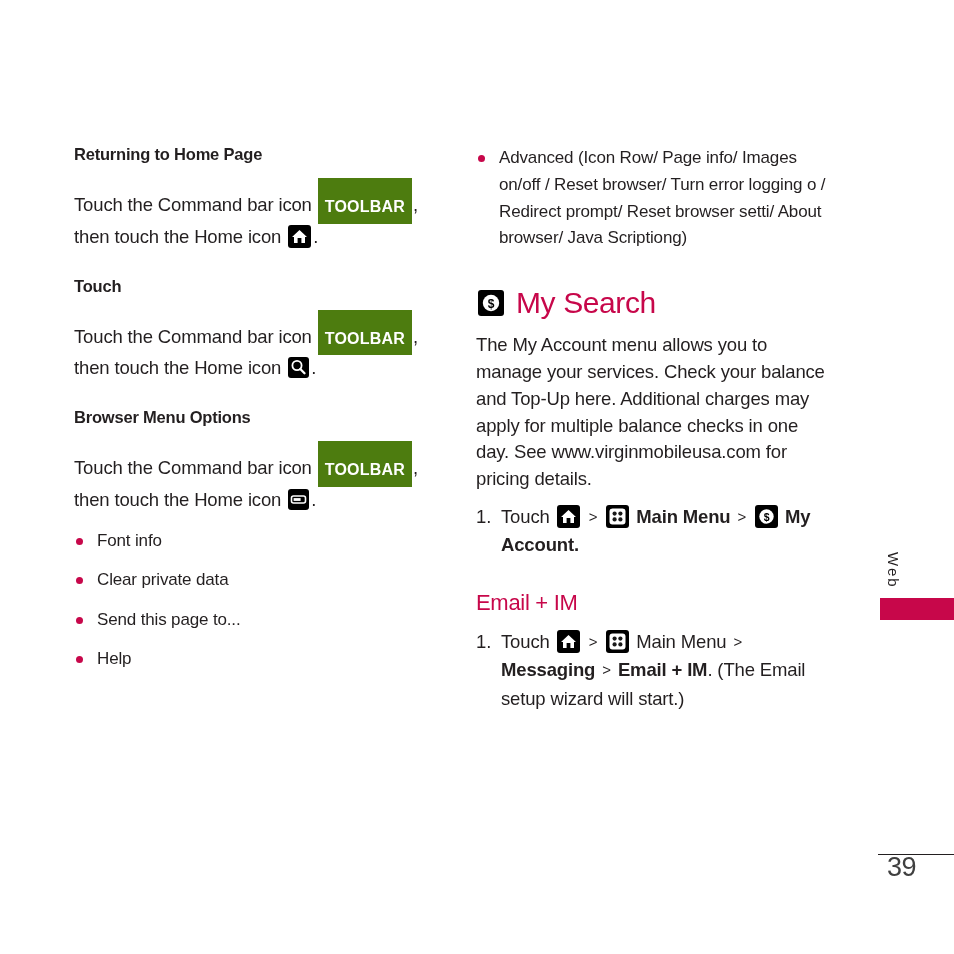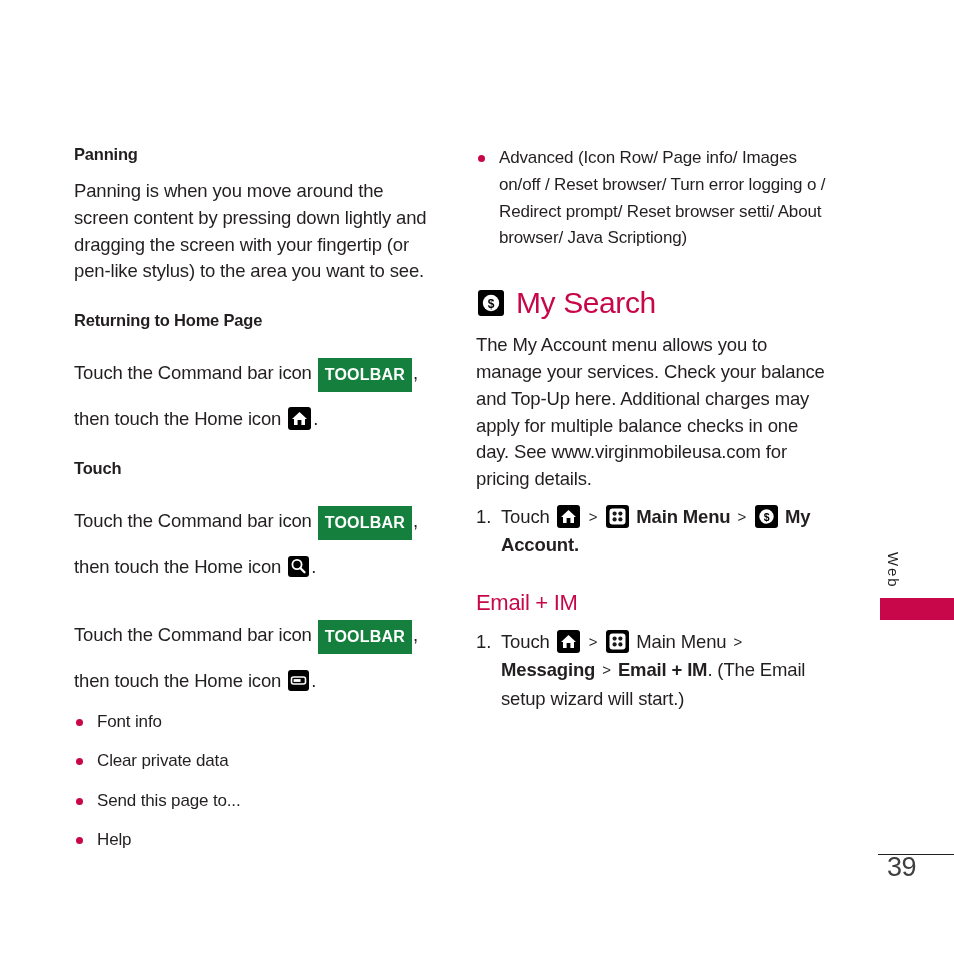--- a/index.html
+++ b/index.html
@@ -111,28 +111,28 @@
     left: 0;
     top: 0;
     font-size: 18.5px;
   }
   .b { font-weight: bold; }
   .gt { font-size: 15px; padding: 0 2px; vertical-align: 1px; }
 
   
   .chip {
     display: inline-block;
-    background: #15803d;
+    background: #4d7c0f;
     color: #ffffff;
     font-weight: bold;
     font-size: 16px;
     letter-spacing: 0.2px;
-    padding: 4px 7px 3px 7px;
+    padding: 16px 7px 3px 7px;
     vertical-align: -1px;
-    margin: 14px 1px;
+    margin: 0 1px;
   }
 
   .icon {
     display: inline-block;
     width: 23px;
     height: 23px;
     background: #000000;
     border-radius: 3px;
     vertical-align: -5px;
     position: relative;
@@ -182,42 +182,39 @@
     letter-spacing: -0.5px;
   }
 </style>
 </head>
 <body>
 
 <div class="page">
 
   <div class="col col-left">
 
-    <div class="sec">
-      <h3 class="sub">Panning</h3>
-      <p class="body">Panning is when you move around the screen content by pressing down lightly and dragging the screen with your fingertip (or pen-like stylus) to the area you want to see.</p>
-    </div>
 
     <div class="sec">
       <h3 class="sub">Returning to Home Page</h3>
       <p class="body"><span>Touch the Command bar icon</span>&nbsp;<span class="chip">TOOLBAR</span><span>, then touch the Home icon</span>&nbsp;<span class="icon"><svg width="23" height="23" viewBox="0 0 23 23">
               <path d="M11.5 5 L19 12 L17 12 L17 18 L6 18 L6 12 L4 12 Z" fill="#ffffff"></path>
               <rect x="9.6" y="13" width="3.8" height="5" fill="#000000"></rect>
             </svg></span><span>.</span></p>
     </div>
 
     <div class="sec">
       <h3 class="sub">Touch</h3>
       <p class="body"><span>Touch the Command bar icon</span>&nbsp;<span class="chip">TOOLBAR</span><span>, then touch the Home icon</span>&nbsp;<span class="icon icon-sm"><svg width="21" height="21" viewBox="0 0 21 21">
               <circle cx="9" cy="8.5" r="4.6" fill="none" stroke="#ffffff" stroke-width="1.8"></circle>
               <line x1="12.3" y1="12" x2="16.5" y2="16.2" stroke="#ffffff" stroke-width="2.3" stroke-linecap="round"></line>
             </svg></span><span>.</span></p>
     </div>
 
     <div class="sec">
+      <h3 class="sub">Browser Menu Options</h3>
       <p class="body"><span>Touch the Command bar icon</span>&nbsp;<span class="chip">TOOLBAR</span><span>, then touch the Home icon</span>&nbsp;<span class="icon icon-sm"><svg width="21" height="21" viewBox="0 0 21 21">
               <rect x="3.5" y="7" width="14" height="7" rx="2" fill="none" stroke="#ffffff" stroke-width="1.6"></rect>
               <rect x="5.6" y="9.1" width="7" height="2.8" fill="#ffffff"></rect>
             </svg></span><span>.</span></p>
 
       <ul class="bullets">
         <li><span class="dot"></span><span>Font info</span></li>
         <li><span class="dot"></span><span>Clear private data</span></li>
         <li><span class="dot"></span><span>Send this page to...</span></li>
         <li><span class="dot"></span><span>Help</span></li>

